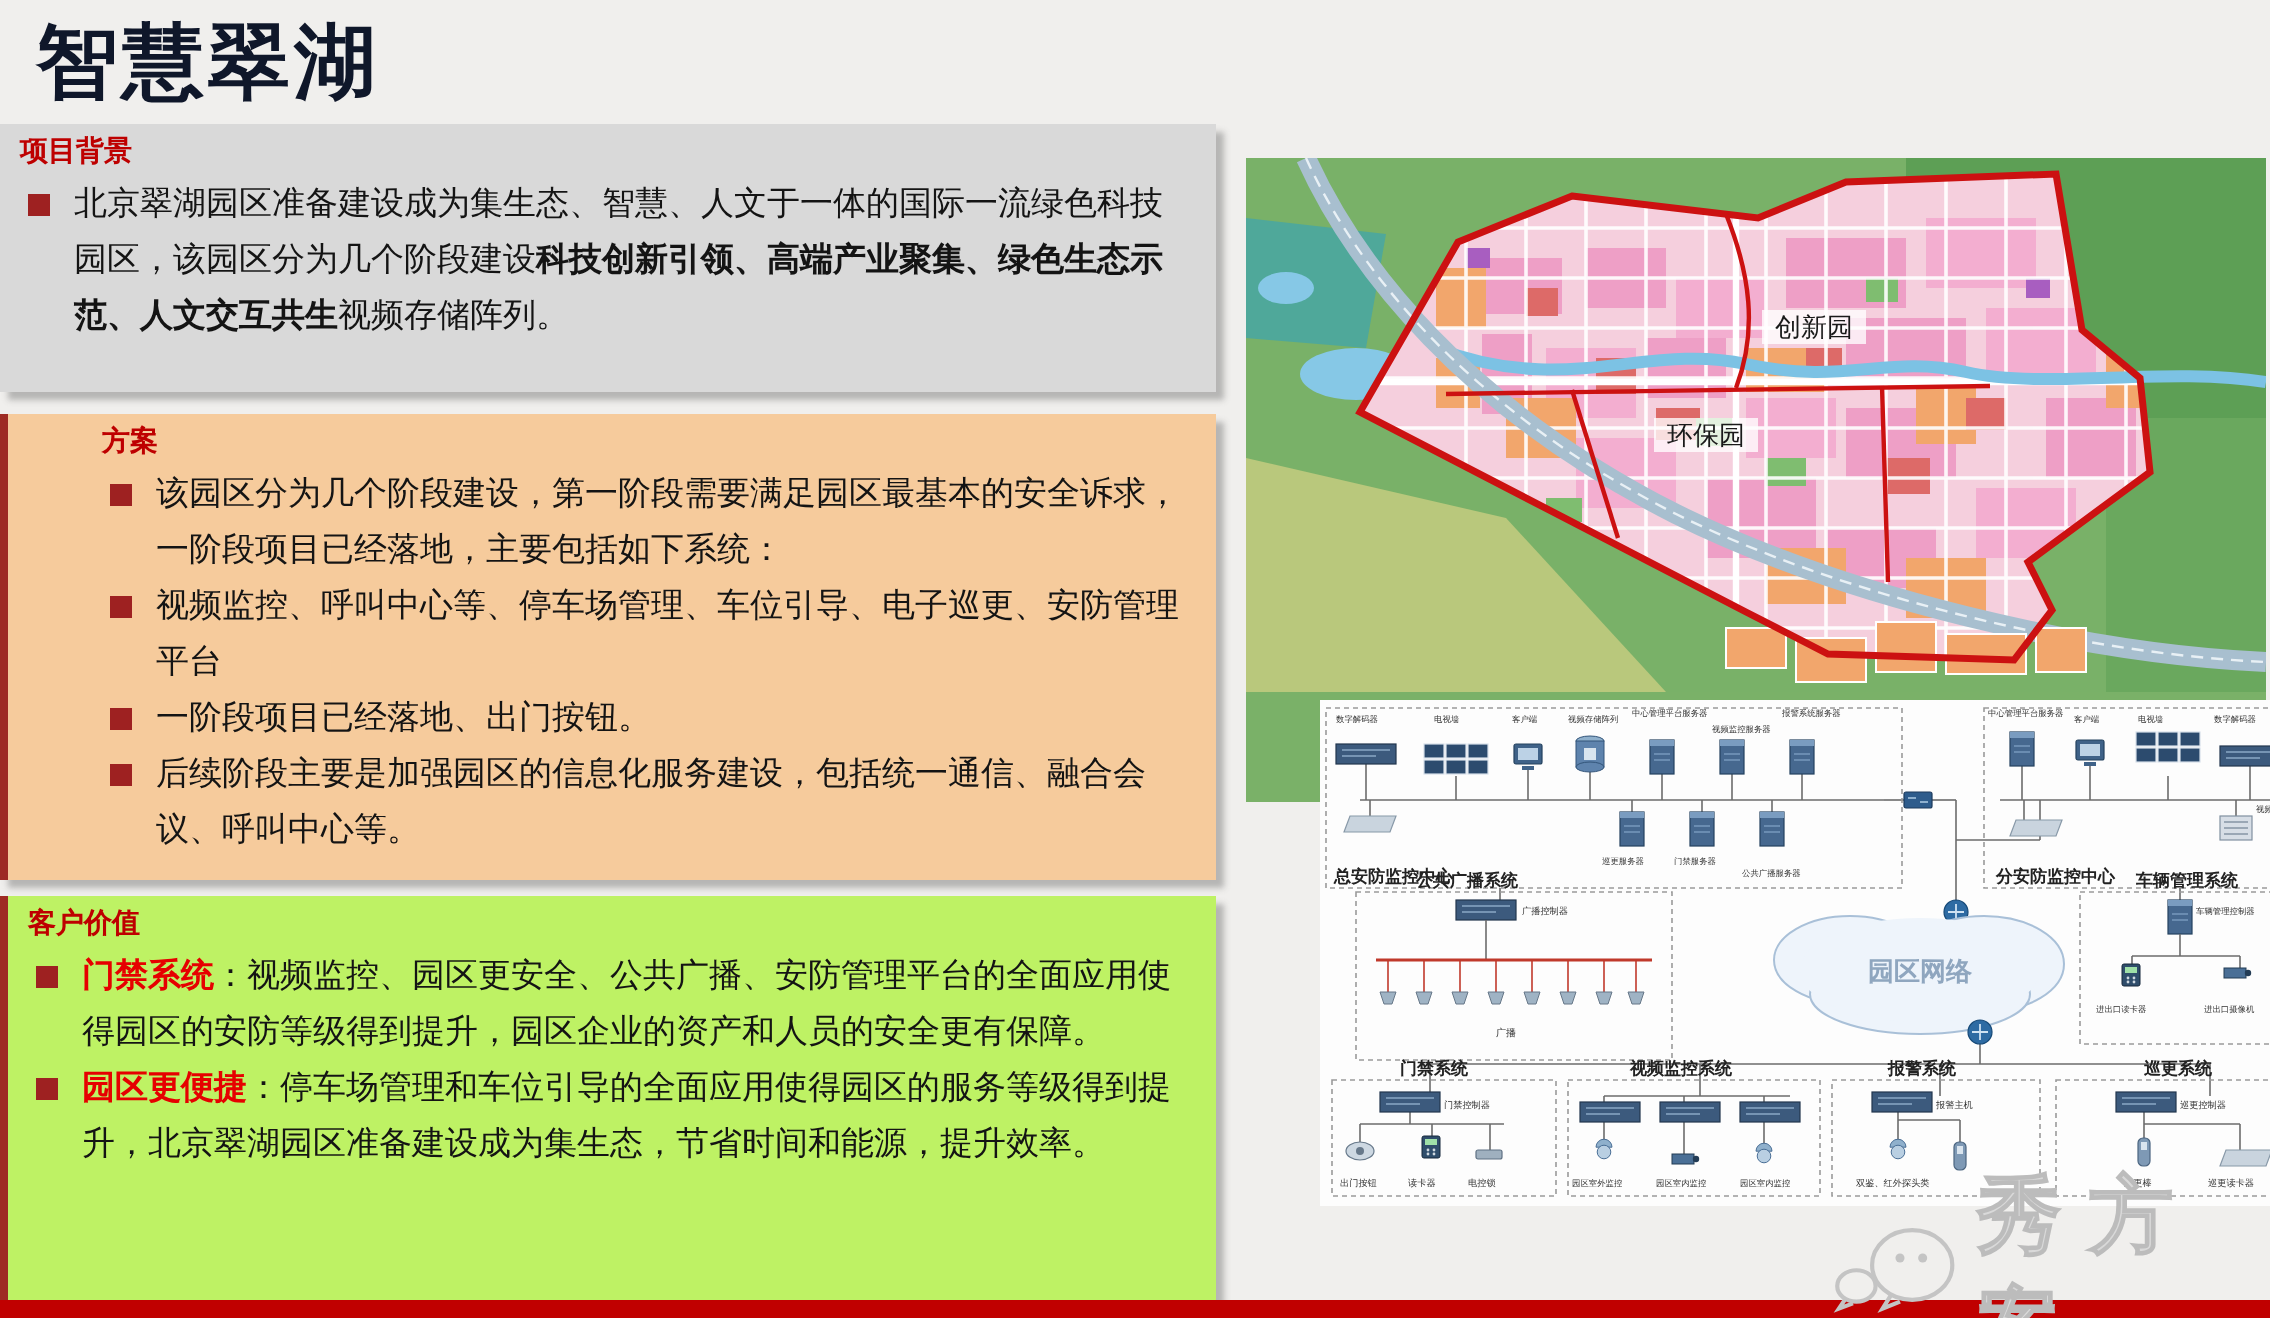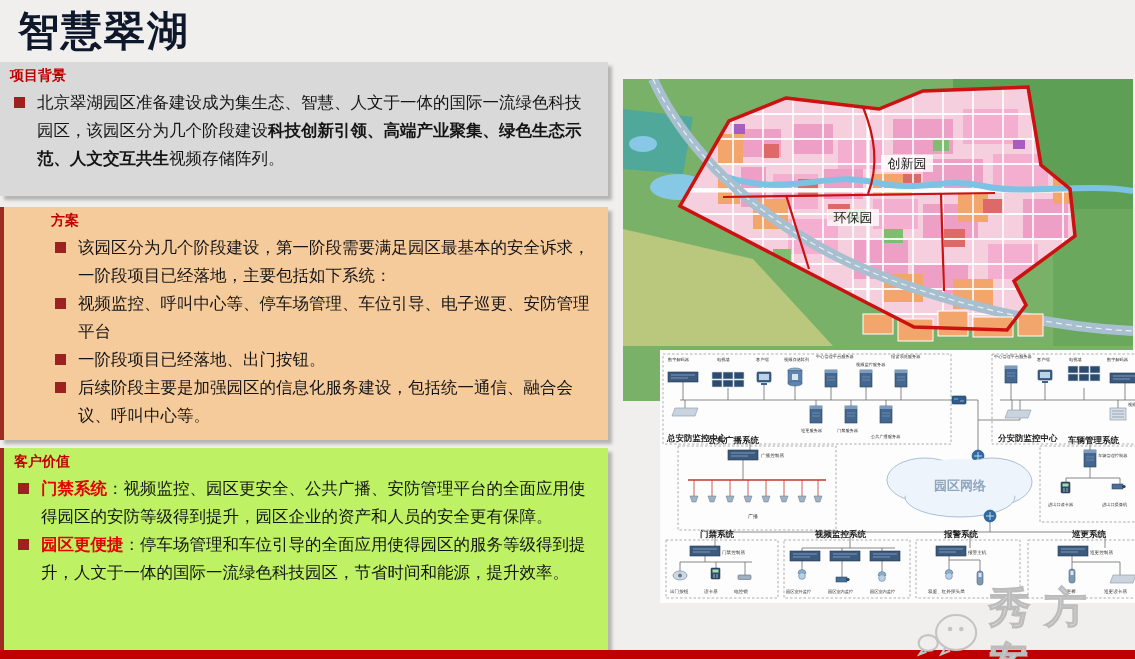--- a/index.html
+++ b/index.html
@@ -47,21 +47,21 @@
       <li><i class="sq"></i><span>视频监控、呼叫中心等、停车场管理、车位引导、电子巡更、安防管理平台</span></li>
       <li><i class="sq"></i><span>一阶段项目已经落地、出门按钮。</span></li>
       <li><i class="sq"></i><span>后续阶段主要是加强园区的信息化服务建设，包括统一通信、融合会议、呼叫中心等。</span></li>
     </ul>
   </div>
 
   <div class="box box3">
     <h2>客户价值</h2>
     <ul>
       <li><i class="sq"></i><span class="lead">门禁系统</span><span>：</span><span>视频监控、园区更安全、公共广播、安防管理平台的全面应用使得园区的安防等级得到提升，园区企业的资产和人员的安全更有保障。</span></li>
-      <li><i class="sq"></i><span class="lead">园区更便捷</span><span>：</span><span>停车场管理和车位引导的全面应用使得园区的服务等级得到提升，人文于一体的国际一流绿色科技园区，节省时间和能源，提升效率。</span></li>
+      <li><i class="sq"></i><span class="lead">园区更便捷</span><span>：</span><span>停车场管理和车位引导的全面应用使得园区的服务等级得到提升，北京翠湖园区准备建设成为集生态，节省时间和能源，提升效率。</span></li>
     </ul>
   </div>
 
   <div class="map-wrap">
     <svg width="510" height="267" viewBox="0 0 510 267">
       <defs>
         <clipPath id="parkclip">
           <polygon points="163,19 256,30 300,12 405,8 418,86 447,110 452,157 391,202 403,226 384,251 291,248 250,227 57,127 106,42"></polygon>
         </clipPath>
       </defs>

